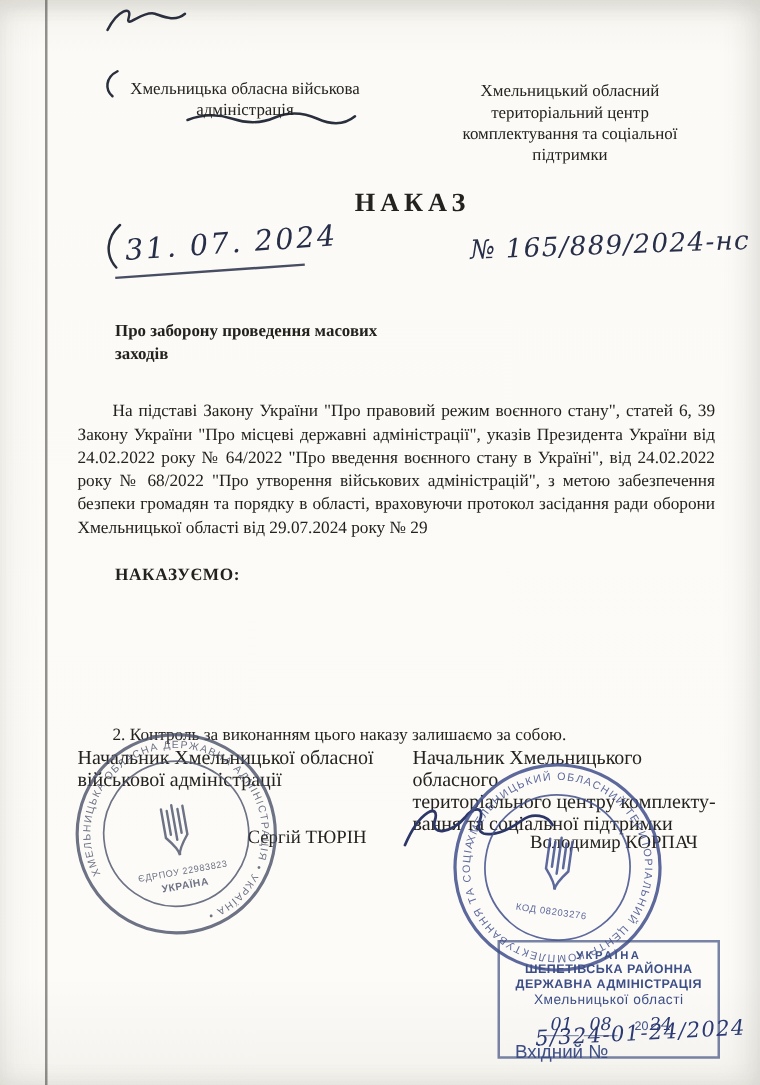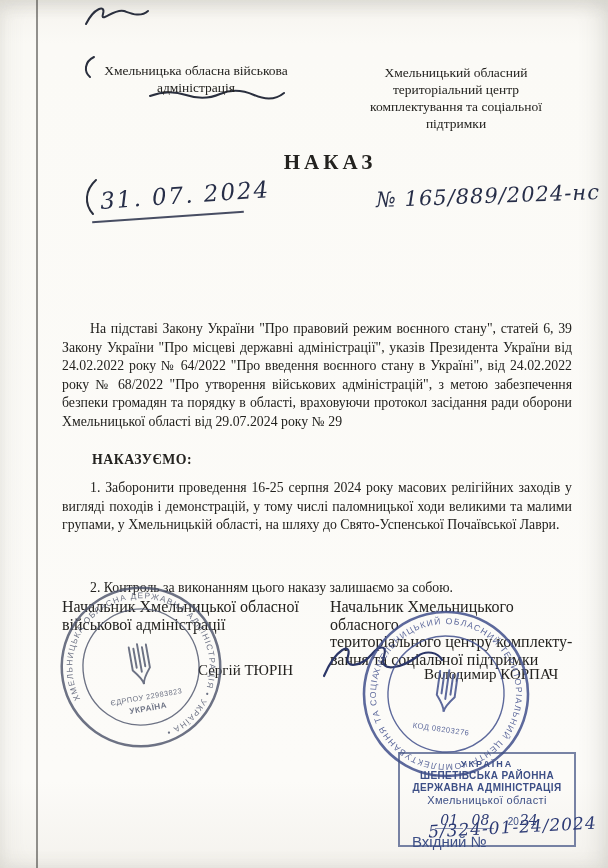--- a/index.html
+++ b/index.html
@@ -93,24 +93,25 @@
 
   <div class="doc-title">НАКАЗ</div>
 
   <svg class="scr scr-paren" viewBox="0 0 22 42">
     <path d="M18,4 C7,14 6,28 15,38"></path>
   </svg>
   <div class="hw hw-date">31. 07. 2024</div>
   <div class="hw-underline"></div>
   <div class="hw hw-number">№  165/889/2024-нс</div>
 
+  <div class="subject multiline">Про заборону проведення масових
+заходів</div>
 
   <p class="bodytext preamble">На підставі Закону України "Про правовий режим воєнного стану", статей 6, 39 Закону України "Про місцеві державні адміністрації", указів Президента України від 24.02.2022 року № 64/2022 "Про введення воєнного стану в Україні", від 24.02.2022 року № 68/2022 "Про утворення військових адміністрацій", з метою забезпечення безпеки громадян та порядку в області, враховуючи протокол засідання ради оборони Хмельницької області від 29.07.2024 року № 29</p>
   <div class="resolve">НАКАЗУЄМО:</div>
-  <p class="bodytext item1">1. Заборонити проведення 16-25 серпня 2024 року масових релігійних заходів у вигляді походів і демонстрацій, у тому числі паломницької ходи великими та малими групами, у Хмельницькій області, на шляху до Свято-Успенської Почаївської Лаври.</p>
   <p class="bodytext item2">2. Контроль за виконанням цього наказу залишаємо за собою.</p>
 
   <div class="sig-title sig-left multiline">Начальник Хмельницької обласної
 військової адміністрації</div>
   <div class="sig-title sig-right multiline">Начальник Хмельницького обласного
 територіального центру комплекту-
 вання та соціальної підтримки</div>
   <div class="sig-name name-left">Сергій ТЮРІН</div>
   <div class="sig-name name-right">Володимир КОРПАЧ</div>
 

